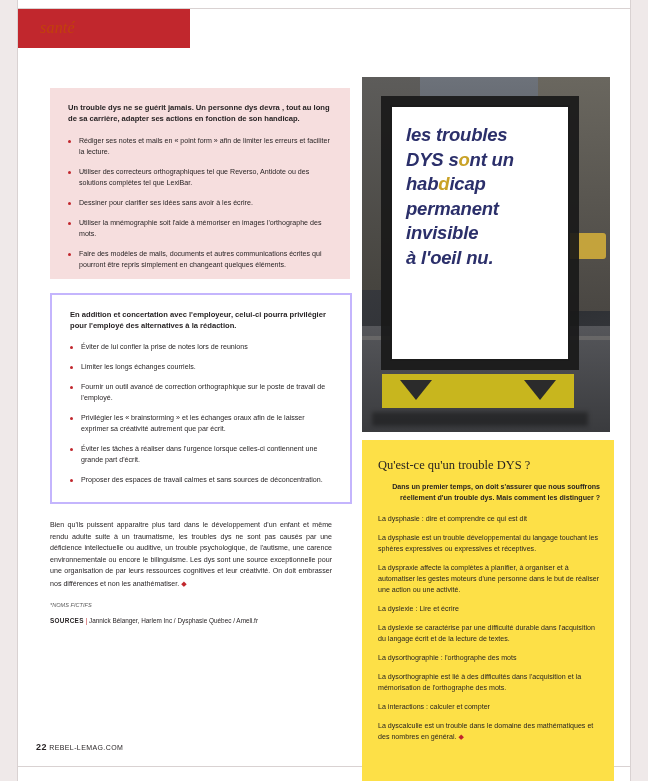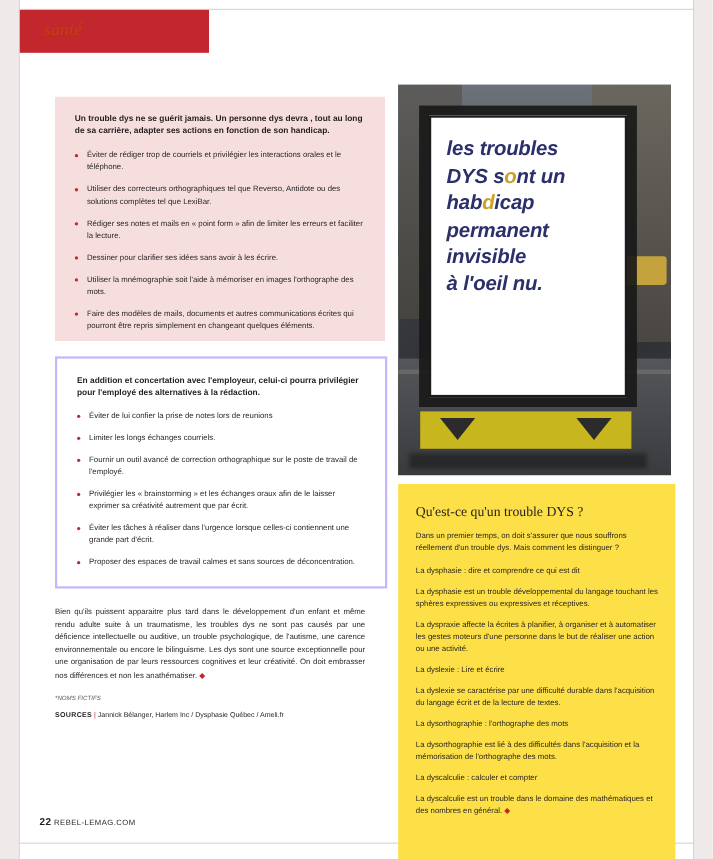--- a/index.html
+++ b/index.html
@@ -183,23 +183,24 @@
   }
   .qa h2{
     margin:0 0 9px 0;
     font-family:"Liberation Serif", serif;
     font-size:12.5px;
     font-weight:normal;
     color:#231f20;
   }
   .qa .lead{
     font-size:7.1px;
-    font-weight:normal;
+    font-weight:bold;
     line-height:1.56;
     margin:0 0 10px 0;
+    text-align:right;
   }
   .qa .row{
     font-size:7.1px;
     line-height:1.55;
     margin:0 0 8px 0;
   }
   .qa .row.def{text-align:left;}
 </style>
 </head>
 <body>
@@ -214,23 +215,22 @@
   <div class="frame-bottom"></div>
 
   <div class="header-band"></div>
   <div class="header-title">santé</div>
 
   <div class="left-col">
 
     <div class="pink-box">
       <p class="intro">Un trouble dys ne se guérit jamais. Un personne dys devra , tout au long de sa carrière, adapter ses actions en fonction de son handicap.</p>
       <ul class="bullets">
-        <li>Éviter de rédiger trop de courriels et privilégier les interactions orales et le téléphone.</li>
+        <li>Rédiger ses notes et mails en « point form » afin de limiter les erreurs et faciliter la lecture.</li>
         <li>Utiliser des correcteurs orthographiques tel que Reverso, Antidote ou des solutions complètes tel que LexiBar.</li>
-        <li>Rédiger ses notes et mails en « point form » afin de limiter les erreurs et faciliter la lecture.</li>
         <li>Dessiner pour clarifier ses idées sans avoir à les écrire.</li>
         <li>Utiliser la mnémographie soit l'aide à mémoriser en images l'orthographe des mots.</li>
         <li>Faire des modèles de mails, documents et autres communications écrites qui pourront être repris simplement en changeant quelques éléments.</li>
       </ul>
     </div>
 
     <div class="outline-box">
       <p class="intro">En addition et concertation avec l'employeur, celui-ci pourra privilégier pour l'employé des alternatives à la rédaction.</p>
       <ul class="bullets">
         <li>Éviter de lui confier la prise de notes lors de reunions</li>
@@ -277,22 +277,22 @@
         <span class="ln">à l'oeil nu.</span>
       </div>
     </div>
   </div>
 
   <div class="qa">
     <h2>Qu'est-ce qu'un trouble DYS ?</h2>
     <p class="lead">Dans un premier temps, on doit s'assurer que nous souffrons réellement d'un trouble dys. Mais comment les distinguer ?</p>
     <p class="row">La dysphasie : dire et comprendre ce qui est dit</p>
     <p class="row def">La dysphasie est un trouble développemental du langage touchant les sphères expressives ou expressives et réceptives.</p>
-    <p class="row def">La dyspraxie affecte la écrites à planifier, à organiser et à automatiser les gestes moteurs d'une personne dans le but de réaliser une action ou une activité.</p>
+    <p class="row def">La dyspraxie affecte la complètes à planifier, à organiser et à automatiser les gestes moteurs d'une personne dans le but de réaliser une action ou une activité.</p>
     <p class="row">La dyslexie : Lire et écrire</p>
     <p class="row def">La dyslexie se caractérise par une difficulté durable dans l'acquisition du langage écrit et de la lecture de textes.</p>
     <p class="row">La dysorthographie : l'orthographe des mots</p>
     <p class="row def">La dysorthographie est lié à des difficultés dans l'acquisition et la mémorisation de l'orthographe des mots.</p>
-    <p class="row">La dyscalculie : calculer et compter</p>
+    <p class="row">La interactions : calculer et compter</p>
     <p class="row def"><span>La dyscalculie est un trouble dans le domaine des mathématiques et des nombres en général.</span> <span class="diamond">◆</span></p>
   </div>
 
 </div>
 
 </body></html>

